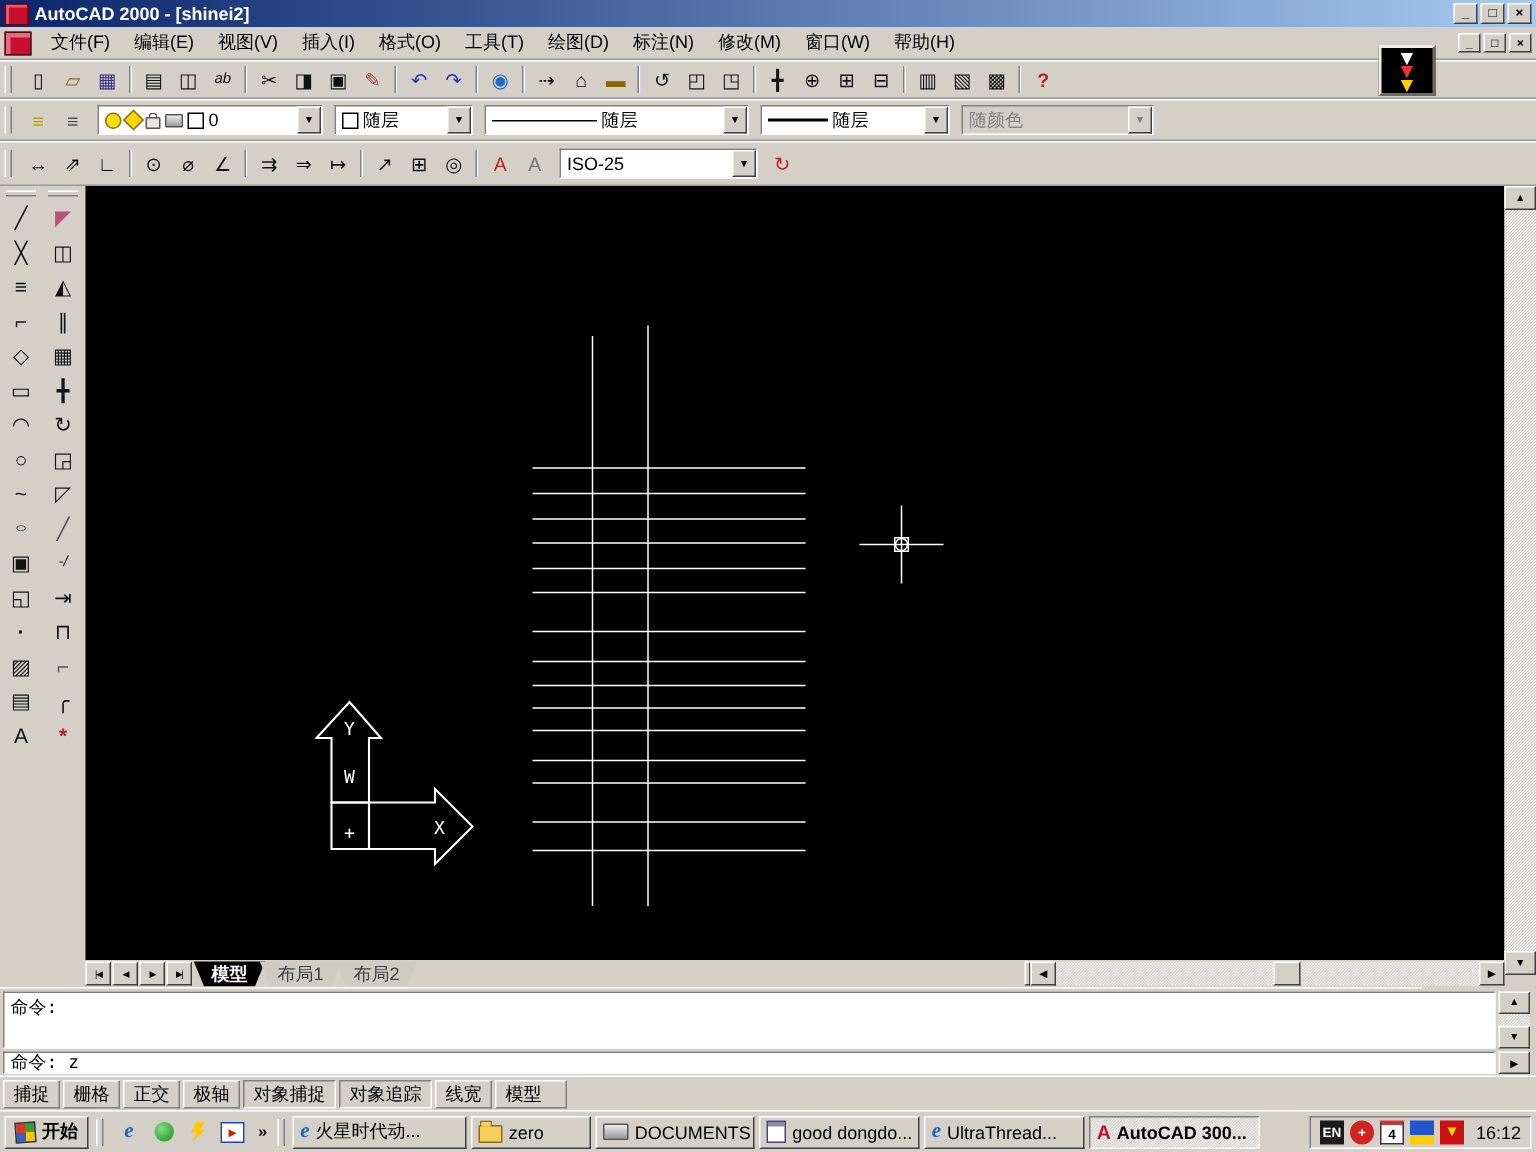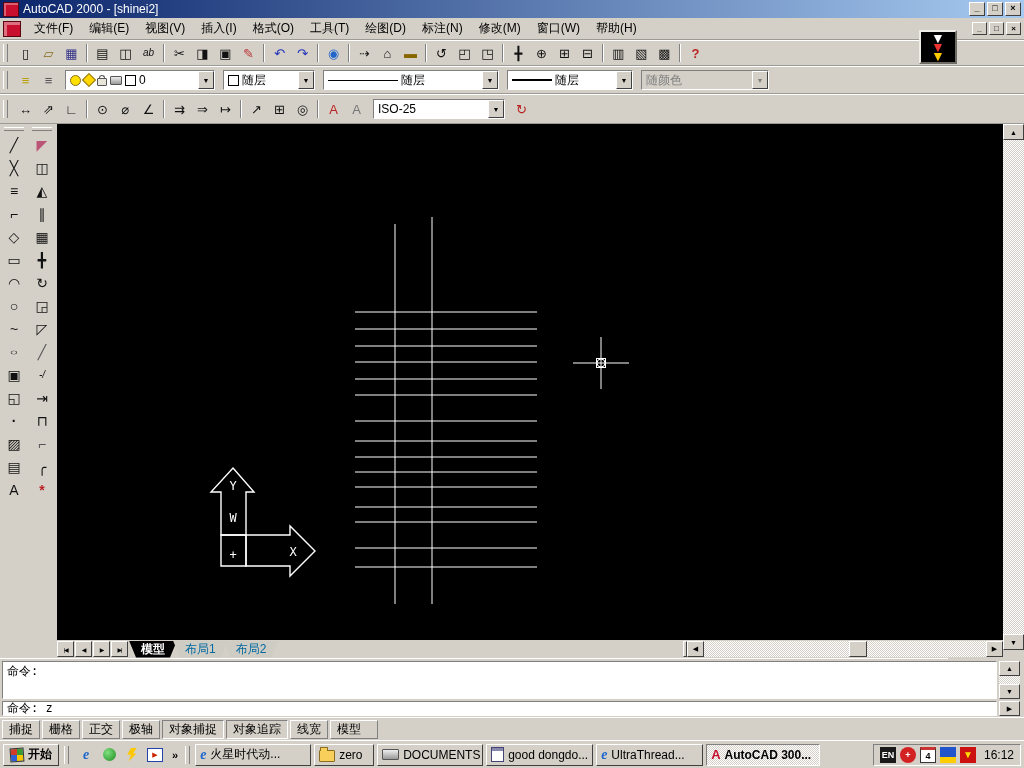--- a/index.html
+++ b/index.html
@@ -4,21 +4,21 @@
 <style>
   html,body{margin:0;padding:0;background:#555;}
   .screen{position:relative;width:1024px;height:768px;background:#d4d0c8;overflow:hidden;
           font-family:"Liberation Sans","DejaVu Sans",sans-serif;font-size:12px;color:#000;}
   
   .titlebar{position:absolute;left:0;top:0;width:1024px;height:18px;
             background:linear-gradient(90deg,#0a246a,#a6caf0);
             display:flex;align-items:center;padding:0 3px;gap:4px;box-sizing:border-box;}
   .app-ico{width:14px;height:13px;background:#c8102e;border:1px solid #5a0410;
            box-shadow:inset 2px 2px 0 #ffffff55;flex:0 0 auto;}
-  .title-text{color:#fff;font-weight:normal;font-size:12px;flex:1;white-space:nowrap;}
+  .title-text{color:#fff;font-weight:bold;font-size:12px;flex:1;white-space:nowrap;}
   .winbtns{display:flex;gap:2px;}
   .wbtn{width:16px;height:14px;background:#d4d0c8;border:1px solid;border-color:#fff #404040 #404040 #fff;
         font-size:9px;line-height:11px;text-align:center;font-weight:bold;box-sizing:border-box;}
   
   .menubar{position:absolute;left:0;top:18px;width:1024px;height:22px;display:flex;align-items:center;
            padding:0 3px;box-sizing:border-box;border-bottom:1px solid #9c9a94;}
   .doc-ico{width:16px;height:14px;background:#c8102e;border:1px solid #5a0410;margin-right:5px;
            box-shadow:inset 3px 3px 0 #ffffff66;}
   .menus{display:flex;flex:1;}
   .menu-item{padding:2px 8px;white-space:nowrap;}
@@ -68,21 +68,21 @@
           border-color:#fff #404040 #404040 #fff;display:flex;align-items:center;justify-content:center;
           font-size:7px;box-sizing:border-box;}
   .vsb .up{left:0;top:0;} .vsb .down{left:0;bottom:0;}
   .corner{position:absolute;left:1003px;top:650px;width:21px;height:8px;background:#d4d0c8;}
   
   .strip{position:absolute;left:57px;top:640px;width:946px;height:18px;background:#d4d0c8;
          display:flex;align-items:center;box-sizing:border-box;}
   .nav-btn{width:17px;height:16px;background:#d4d0c8;border:1px solid;border-color:#fff #404040 #404040 #fff;
            display:flex;align-items:center;justify-content:center;font-size:6px;letter-spacing:-1px;box-sizing:border-box;margin-right:1px;}
   #tabs{display:flex;height:17px;margin-left:4px;}
-  .tab{height:17px;line-height:17px;padding:0 12px;background:#cfccc4;color:#0369a1;
+  .tab{height:17px;line-height:17px;padding:0 12px;background:#cfccc4;color:#404040;
        clip-path:polygon(0 0,100% 0,calc(100% - 7px) 100%,7px 100%);margin-left:-4px;font-size:12px;}
   .tab.active{background:#000;color:#fff;font-weight:bold;}
   .splitter{width:4px;height:16px;background:#d4d0c8;border:1px solid;border-color:#fff #404040 #404040 #fff;margin-left:auto;box-sizing:border-box;}
   .hsb{position:relative;width:316px;height:16px;}
   .hsb .left{left:0;top:0;} .hsb .right{right:0;left:auto;top:0;}
   .hsb .sb-btn{width:17px;height:16px;}
   .hthumb{position:absolute;left:162px;top:0;width:18px;height:16px;background:#d4d0c8;
           border:1px solid;border-color:#fff #404040 #404040 #fff;box-sizing:border-box;}
   
   .cmdarea{position:absolute;left:0;top:658px;width:948px;height:59px;background:#d4d0c8;
@@ -120,21 +120,21 @@
   .icon-ie{color:#1a66cc;font-family:"Liberation Serif",serif;font-style:italic;font-weight:bold;font-size:14px;line-height:1;}
   .icon-msn{width:13px;height:13px;background:radial-gradient(circle at 35% 35%,#7fe07f,#1d8a1d);border-radius:50%;}
   .icon-bolt{width:10px;height:14px;background:#ffc800;clip-path:polygon(45% 0,100% 0,60% 42%,95% 42%,15% 100%,40% 52%,0 52%);}
   .icon-media{width:14px;height:12px;background:#fff;border:1px solid #2244aa;color:#cc2200;font-size:7px;
               display:flex;align-items:center;justify-content:center;}
   .chev{font-size:11px;font-weight:bold;padding:0 2px;}
   #tasks{display:flex;gap:3px;}
   .task{width:107px;height:22px;background:#d4d0c8;border:1px solid;border-color:#fff #404040 #404040 #fff;
         display:flex;align-items:center;gap:4px;padding:0 4px;box-sizing:border-box;
         overflow:hidden;white-space:nowrap;font-size:12px;}
-  .task:nth-child(1){width:116px;} .task:nth-child(2){width:60px;} .task:nth-child(3){width:106px;} .task:nth-child(6){width:114px;}
+  .task:nth-child(1){width:116px;} .task:nth-child(2){width:80px;} .task:nth-child(3){width:106px;} .task:nth-child(6){width:114px;}
   .task.active{border-color:#808080 #fff #fff #808080;font-weight:bold;
       background-image:linear-gradient(45deg,#fff 25%,transparent 25%,transparent 75%,#fff 75%),
                        linear-gradient(45deg,#fff 25%,transparent 25%,transparent 75%,#fff 75%);
       background-size:2px 2px;background-position:0 0,1px 1px;background-color:#d4d0c8;}
   .ticon{flex:0 0 auto;display:flex;align-items:center;justify-content:center;}
   .icon-folder{position:relative;width:14px;height:10px;background:#f7cf5a;border:1px solid #8a6d1f;border-radius:1px;margin-top:2px;}
   .icon-folder::before{content:"";position:absolute;top:-4px;left:0;width:6px;height:3px;background:#f7cf5a;
                        border:1px solid #8a6d1f;border-bottom:none;border-radius:1px 1px 0 0;}
   .icon-drive{width:15px;height:9px;background:linear-gradient(#eee,#999);border:1px solid #555;border-radius:1px;}
   .icon-notepad{width:11px;height:13px;background:#fff;border:1px solid #447;box-shadow:inset 0 3px 0 #88a;}

